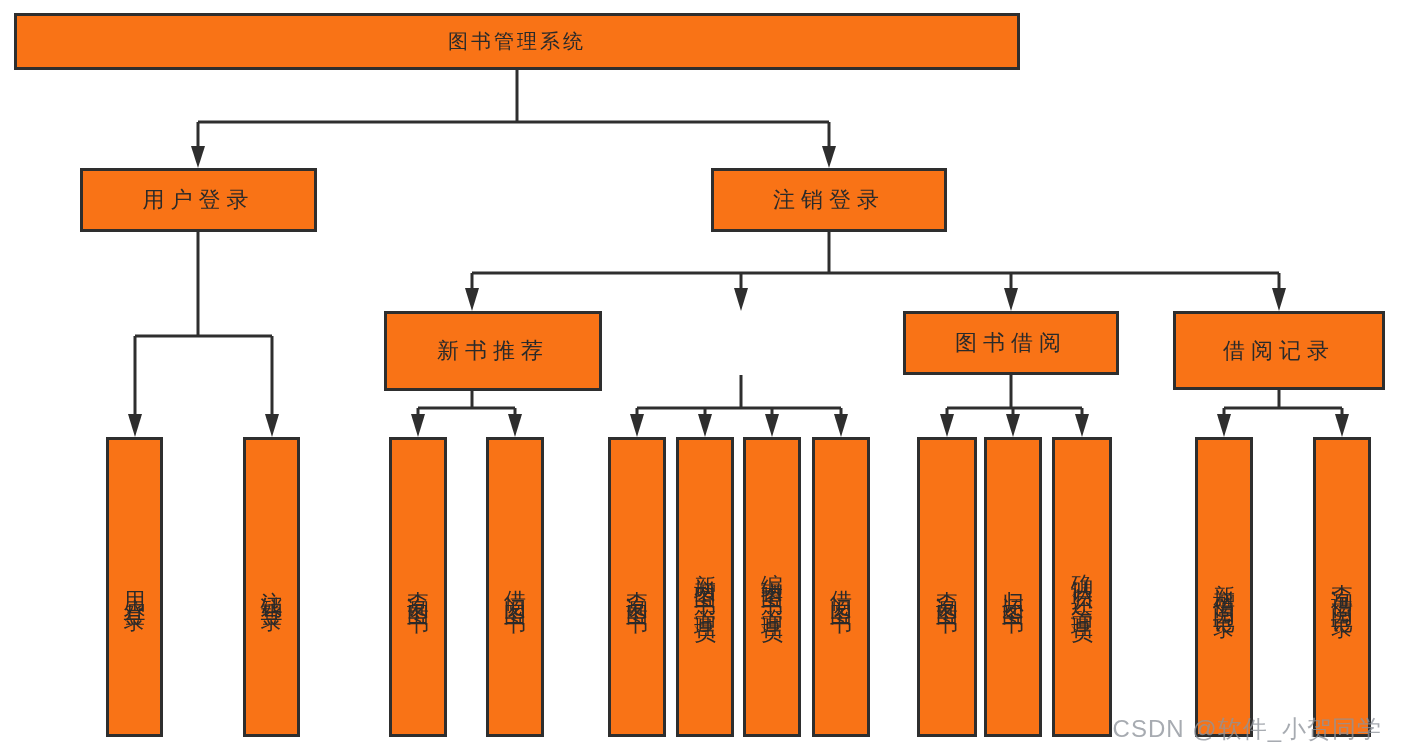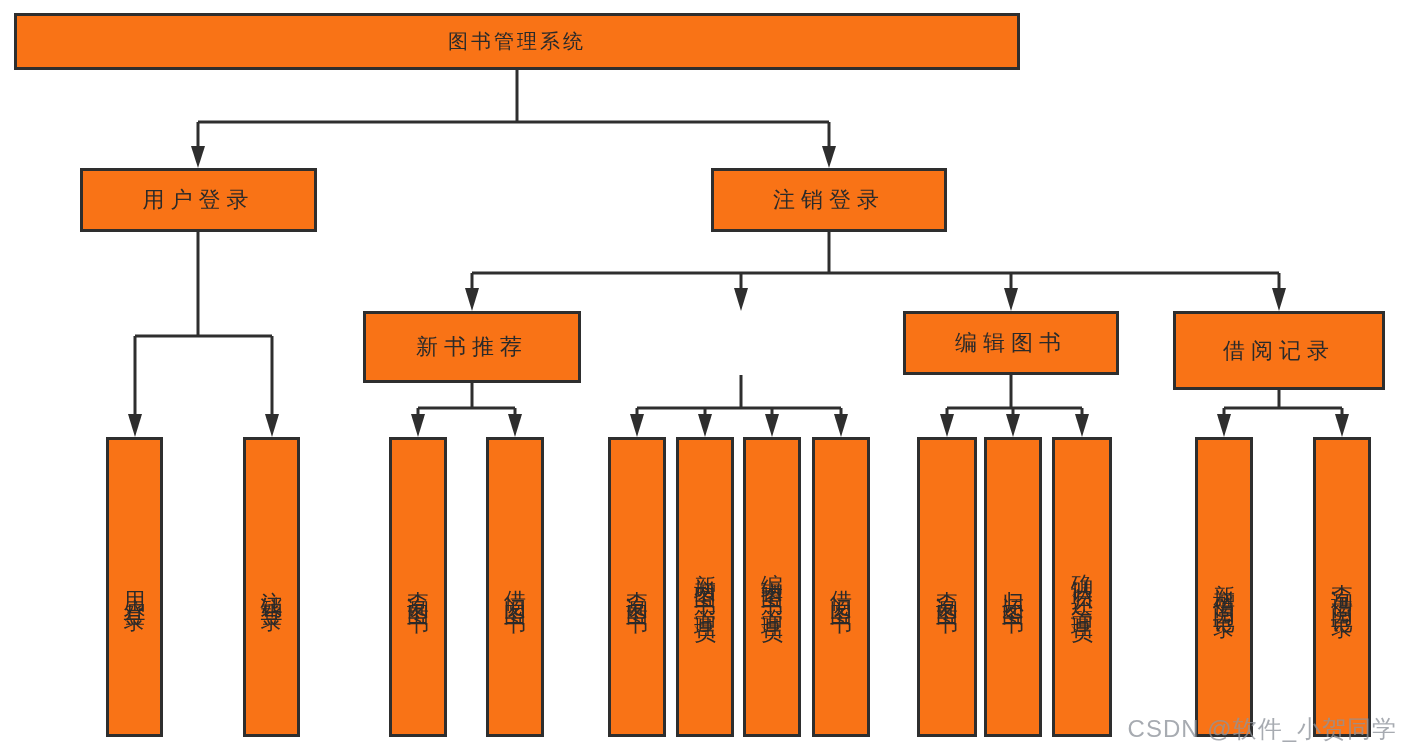--- a/index.html
+++ b/index.html
@@ -44,21 +44,21 @@
   }
   .v {
     writing-mode: vertical-rl;
     text-orientation: mixed;
     font-size: 22px;
     letter-spacing: 7px;
     line-height: 1;
   }
   .watermark {
     position: absolute;
-    right: 8px;
+    right: 23px;
     bottom: 2px;
     font-size: 24px;
     letter-spacing: 1px;
     color: rgba(142, 147, 155, 0.78);
     z-index: 5;
     white-space: nowrap;
   }
 </style>
 </head>
 <body>
@@ -125,22 +125,22 @@
     <polygon points="1217,414 1231,414 1224,437" fill="#2e2e2e" stroke="none"></polygon>
     <path d="M1342 408 V415"></path>
     <polygon points="1335,414 1349,414 1342,437" fill="#2e2e2e" stroke="none"></polygon>
   </svg>
 
   <div class="box h root-box" style="left:14px;top:13px;width:1006px;height:57px">图书管理系统</div>
 
   <div class="box h" style="left:80px;top:168px;width:237px;height:64px">用户登录</div>
   <div class="box h" style="left:711px;top:168px;width:236px;height:64px">注销登录</div>
 
-  <div class="box h" style="left:363px;top:311px;width:218px;height:72px">新书推荐</div>
-  <div class="box h" style="left:903px;top:311px;width:216px;height:64px">编辑图书</div>
+  <div class="box h" style="left:384px;top:311px;width:218px;height:80px">新书推荐</div>
+  <div class="box h" style="left:903px;top:311px;width:216px;height:64px">图书借阅</div>
   <div class="box h" style="left:1173px;top:311px;width:212px;height:79px">借阅记录</div>
 
   <div class="box v" style="left:106px;top:437px;width:57px;height:300px">用户登录</div>
   <div class="box v" style="left:243px;top:437px;width:57px;height:300px">注销登录</div>
 
   <div class="box v" style="left:389px;top:437px;width:58px;height:300px">查询图书</div>
   <div class="box v" style="left:486px;top:437px;width:58px;height:300px">借阅图书</div>
 
   <div class="box v" style="left:608px;top:437px;width:58px;height:300px">查询图书</div>
   <div class="box v" style="left:676px;top:437px;width:58px;height:300px">新增图书（管理员）</div>

